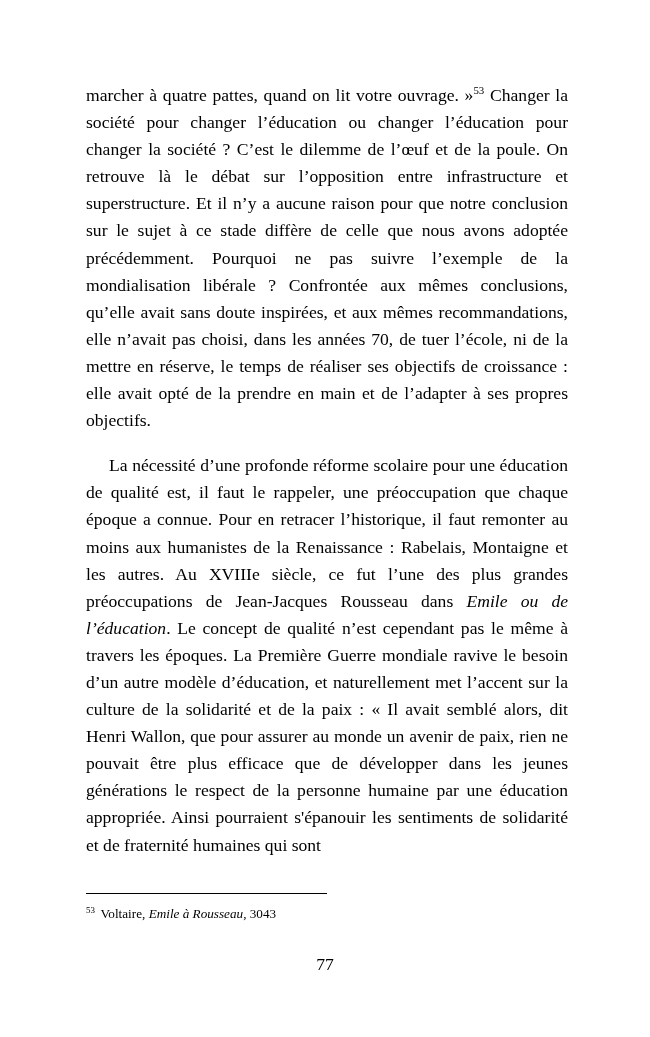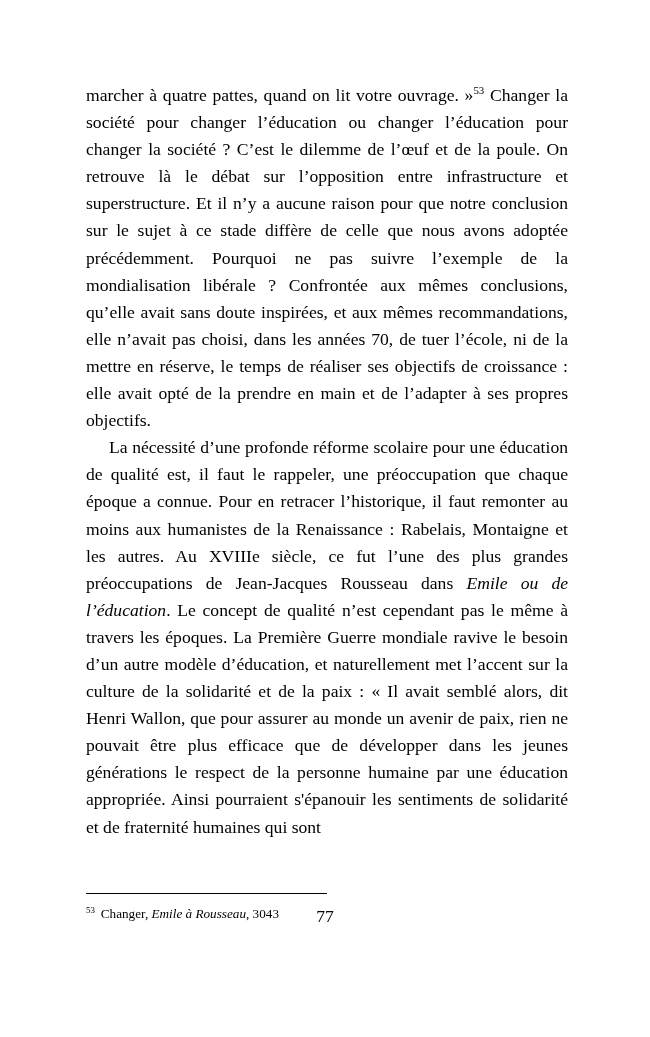--- a/index.html
+++ b/index.html
@@ -28,21 +28,21 @@
     line-height: 27.1px;
     text-align: justify;
     text-justify: inter-word;
     hyphens: none;
     -webkit-hyphens: none;
   }
   .para.indented {
     text-indent: 23px;
   }
   .para + .para {
-    margin-top: 0;
+    margin-top: 18px;
   }
   .ital {
     font-style: italic;
   }
   sup.fn-ref {
     font-size: 0.62em;
     vertical-align: super;
     line-height: 0;
   }
   .footnote-zone {
@@ -67,37 +67,37 @@
   }
   .footnote sup.fn-num {
     font-size: 0.68em;
     vertical-align: super;
     line-height: 0;
     margin-right: 2.5px;
   }
   .page-number {
     position: absolute;
     left: 0;
-    top: 904px;
+    top: 952px;
     width: 650px;
     text-align: center;
     font-size: 17.6px;
     line-height: 24px;
   }
 </style>
 </head>
 <body>
 
 <div class="page">
 
   <div class="text-block">
     <p class="para"><span>marcher à quatre pattes, quand on lit votre ouvrage. »</span><sup class="fn-ref">53</sup><span> Changer la société pour changer l’éducation ou changer l’éducation pour changer la société ? C’est le dilemme de l’œuf et de la poule. On retrouve là le débat sur l’opposition entre infrastructure et superstructure. Et il n’y a aucune raison pour que notre conclusion sur le sujet à ce stade diffère de celle que nous avons adoptée précédemment. Pourquoi ne pas suivre l’exemple de la mondialisation libérale ? Confrontée aux mêmes conclusions, qu’elle avait sans doute inspirées, et aux mêmes recommandations, elle n’avait pas choisi, dans les années 70, de tuer l’école, ni de la mettre en réserve, le temps de réaliser ses objectifs de croissance : elle avait opté de la prendre en main et de l’adapter à ses propres objectifs.</span></p>
     <p class="para indented"><span>La nécessité d’une profonde réforme scolaire pour une éducation de qualité est, il faut le rappeler, une préoccupation que chaque époque a connue. Pour en retracer l’historique, il faut remonter au moins aux humanistes de la Renaissance : Rabelais, Montaigne et les autres. Au XVIIIe siècle, ce fut l’une des plus grandes préoccupations de Jean-Jacques Rousseau dans </span><span class="ital">Emile ou de l’éducation</span><span>. Le concept de qualité n’est cependant pas le même à travers les époques. La Première Guerre mondiale ravive le besoin d’un autre modèle d’éducation, et naturellement met l’accent sur la culture de la solidarité et de la paix : «  Il avait semblé alors, dit Henri Wallon, que pour assurer au monde un avenir de paix, rien ne pouvait être plus efficace que de développer dans les jeunes générations le respect de la personne humaine par une éducation appropriée. Ainsi pourraient s'épanouir les sentiments de solidarité et de fraternité humaines qui sont</span></p>
   </div>
 
   <div class="footnote-zone">
     <hr class="fn-rule">
-    <p class="footnote"><sup class="fn-num">53</sup><span> Changer, </span><span class="ital">Emile à Rousseau</span><span>, 3043</span></p>
+    <p class="footnote"><sup class="fn-num">53</sup><span> Voltaire, </span><span class="ital">Emile à Rousseau</span><span>, 3043</span></p>
   </div>
 
   <div class="page-number">77</div>
 
 </div>
 
 </body></html>

